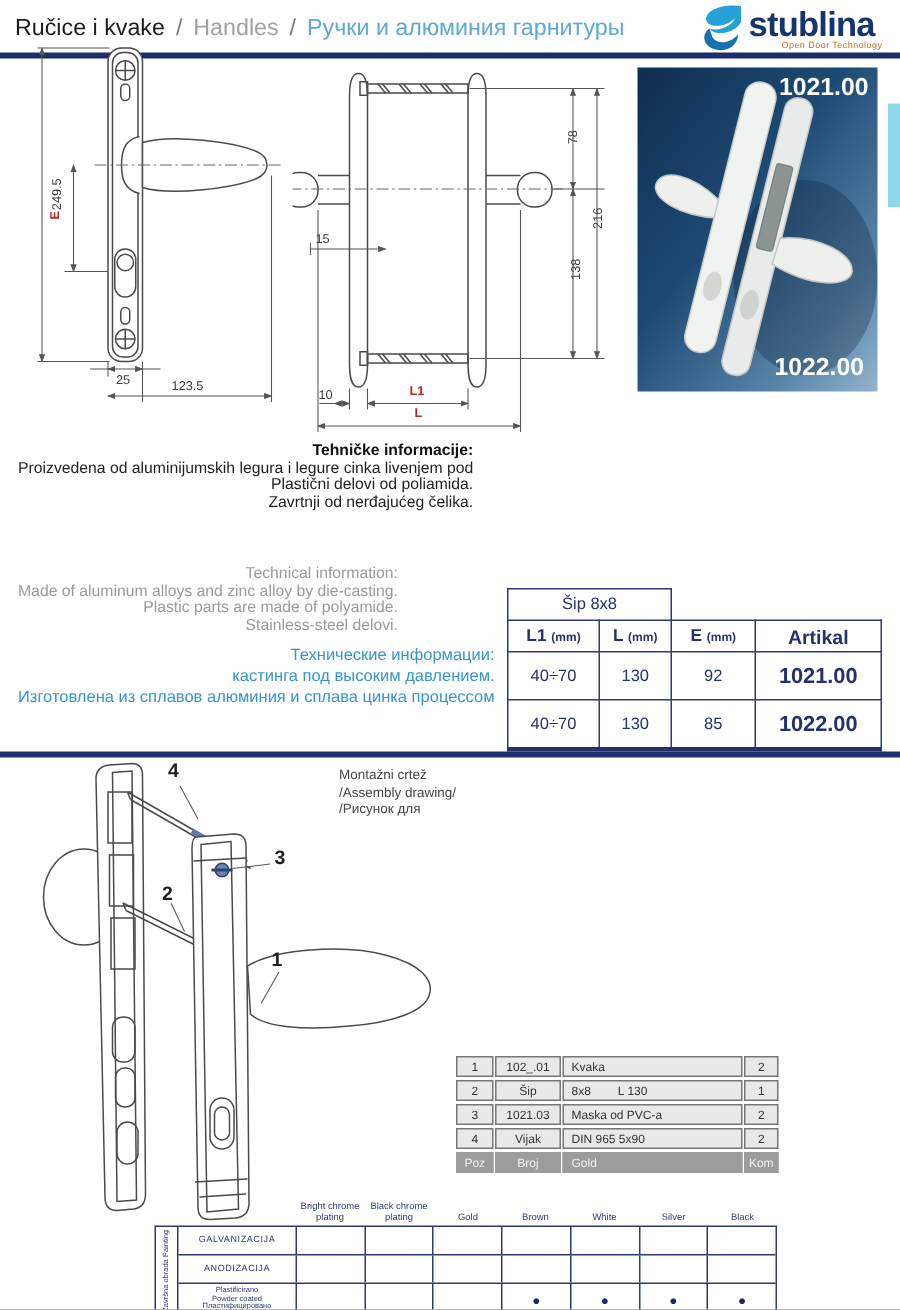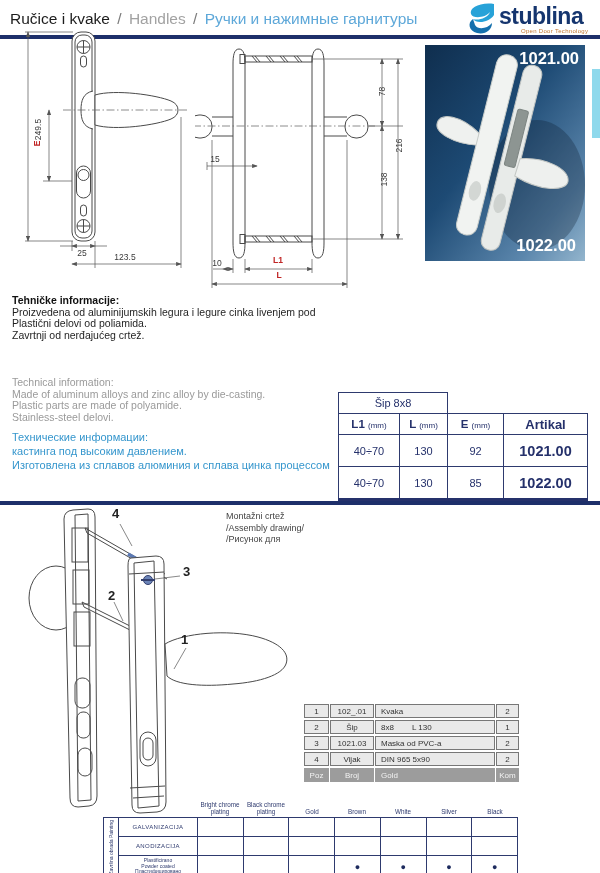--- a/index.html
+++ b/index.html
@@ -33,36 +33,36 @@
   .draw { position:absolute; }
   .dim-label { position:absolute; font-size:8.5px; color:#3a3a3a; text-align:center; line-height:9px; }
   .dim-label.rot { transform:rotate(-90deg); }
   .dim-label.red { color:#c02525; font-weight:bold; }
   svg .ln { stroke:#4a4a4a; stroke-width:1; fill:none; }
   svg .lnw { stroke:#4a4a4a; stroke-width:1; fill:#fff; }
   svg .dim { stroke:#555; stroke-width:.7; fill:none; }
   svg .cl { stroke:#666; stroke-width:.75; fill:none; stroke-dasharray:8 2.5 1.5 2.5; }
 
   
-  .info { white-space:nowrap; }
+  .info { white-space:nowrap;text-align:right; }
   .info div { line-height:11.5px; }
   .info-hr { left:12px; top:295px; font-size:10.5px; color:#1f1f1f; }
   .info-hr .info-title { font-weight:bold; color:#111; }
   .info-en { left:12px; top:377px; font-size:10.5px; color:#9a9a9a; }
   .info-ru { left:12px; top:431px; font-size:11px; color:#3596cd; }
   .info-ru div { line-height:13.8px; }
 
   
   table.spec { position:absolute; left:338px; top:392px; border-collapse:collapse;
     color:#25316b; font-size:11px; text-align:center; }
   table.spec td, table.spec th { border:1.8px solid #2e3a6e; padding:0; }
   table.spec .empty { border:none; }
   table.spec .grp { font-size:11px; height:20px; }
   table.spec th { font-size:11.5px; height:20px; font-weight:bold; }
-  table.spec th .unit { font-size:8px; font-weight:normal; }
+  table.spec th .unit { font-size:8px; font-weight:bold; }
   table.spec td.val { height:31px; }
   table.spec td.art { font-size:14.5px; font-weight:bold; }
   table.spec tr.last td { border-bottom:3.2px solid #25316b; }
 
   
   .asm-title { left:198px; top:511px; font-size:9px; color:#444; }
   .asm-title div { line-height:11.5px;padding-left:28px; }
   .asm-num { position:absolute; font-size:13px; font-weight:bold; color:#222; }
 
   
@@ -105,21 +105,21 @@
         <path d="M8,0 L0,3 L8,6 Z" fill="#555"></path>
       </marker>
     </defs>
   </svg>
 
   <div class="abs title">
     <span class="t-hr">Ručice i kvake</span>
     <span class="t-sep">/</span>
     <span class="t-en">Handles</span>
     <span class="t-sep">/</span>
-    <span class="t-ru">Ручки и нажимные гарнитуры</span>
+    <span class="t-ru">Ручки и алюминия гарнитуры</span>
   </div>
 
   <svg class="abs" style="left:462px;top:2px" width="38" height="33" viewBox="0 0 38 33">
     <path d="M32,2 C18,0 7,6 9,12 C11,17 23,16 28,10 C26,16 16,19 11,17 C14,22 27,21 32,13 Z" fill="#27a2d8"></path>
     <path d="M11,17 C5,21 7,29 15,31 C23,33 30,28 30,21 C25,27 16,28 13,23 Z" fill="#1570ad"></path>
   </svg>
   <div class="abs brand-text">stublina</div>
   <div class="abs brand-tagline">Open Door Technology</div>
   <div class="abs rule"></div>
 
@@ -251,21 +251,21 @@
     <span class="dim-label" style="left:12px;top:110px;width:16px">15</span>
     <span class="dim-label" style="left:14px;top:214px;width:16px">10</span>
     <span class="dim-label red" style="left:73px;top:211px;width:20px">L1</span>
     <span class="dim-label red" style="left:74px;top:226px;width:20px">L</span>
   </div>
 
   <div class="abs info info-hr">
     <div class="info-title">Tehničke informacije:</div>
     <div>Proizvedena od aluminijumskih legura i legure cinka livenjem pod</div>
     <div>Plastični delovi od poliamida.</div>
-    <div>Zavrtnji od nerđajućeg crtež.</div>
+    <div>Zavrtnji od nerđajućeg čelika.</div>
   </div>
   <div class="abs info info-en">
     <div>Technical information:</div>
     <div>Made of aluminum alloys and zinc alloy by die-casting.</div>
     <div>Plastic parts are made of polyamide.</div>
     <div>Stainless-steel delovi.</div>
   </div>
   <div class="abs info info-ru">
     <div>Технические информации:</div>
     <div>кастинга под высоким давлением.</div>

